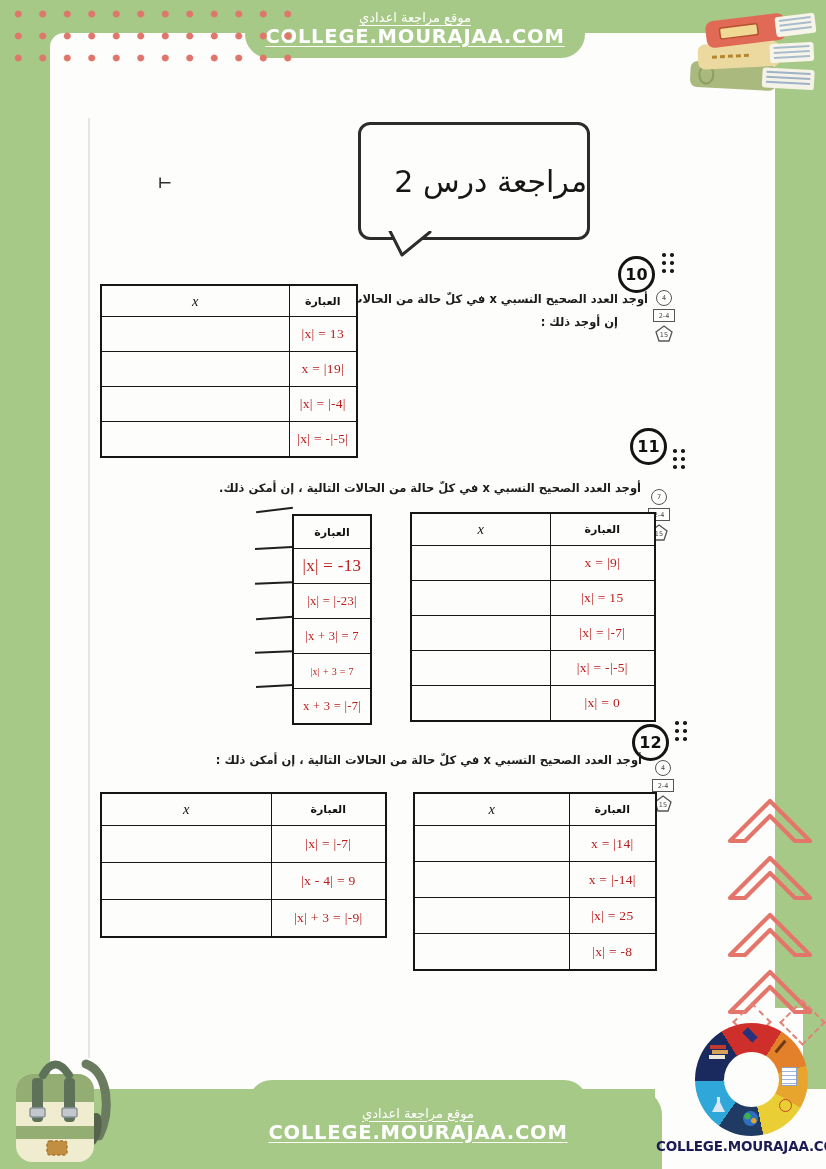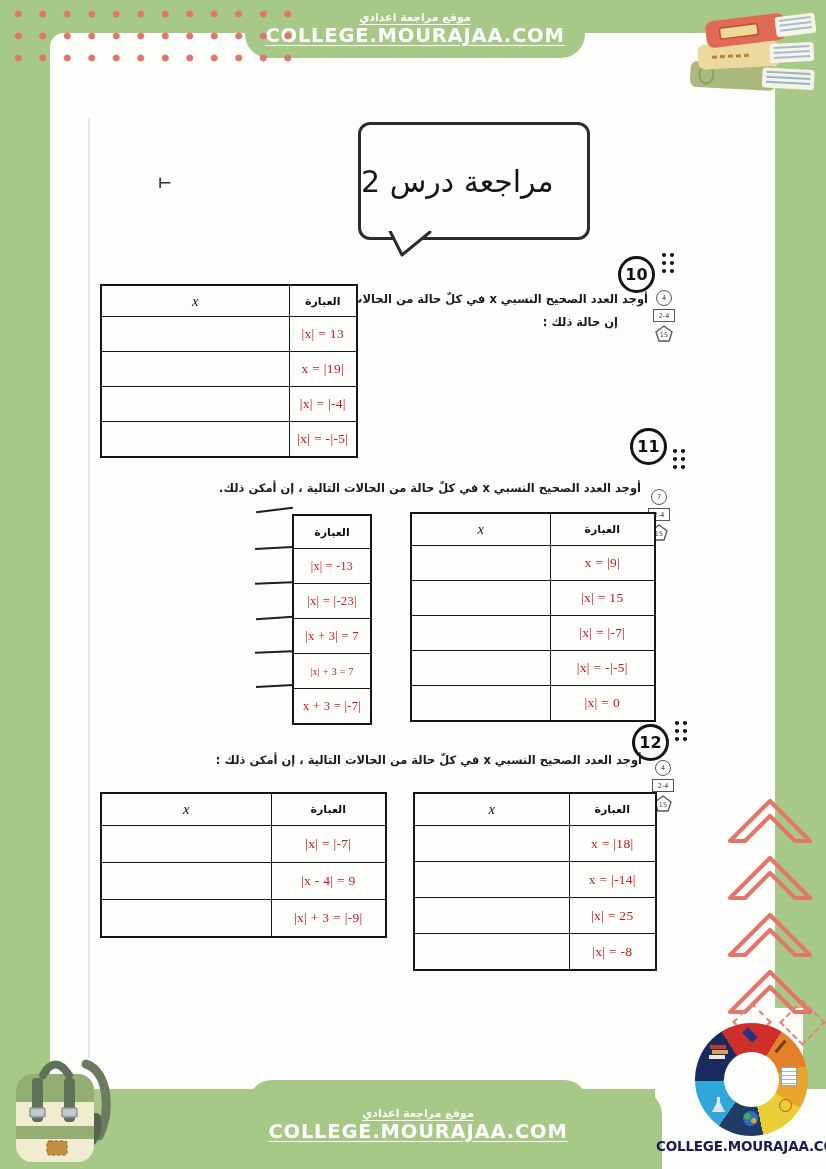--- a/index.html
+++ b/index.html
@@ -13,41 +13,41 @@
   .white-b{position:absolute;left:655px;top:1089px;width:171px;height:80px;background:#fdfdfb}
   .margin-line{position:absolute;left:88px;top:118px;width:1.5px;height:940px;background:rgba(110,110,110,.16)}
   .margin-mark{position:absolute;left:158px;top:174px;font-size:15px;font-weight:700;color:#2e2e2e}
 
   
   .banner{position:absolute;left:245px;top:0;width:340px;height:58px;background:#a6c987;
           border-radius:0 0 24px 24px;display:flex;flex-direction:column;align-items:center;justify-content:center}
   .footer-main{position:absolute;left:0;top:1089px;width:662px;height:80px;background:#a6c987;border-top-right-radius:26px}
   .footer-bump{position:absolute;left:248px;top:1080px;width:340px;height:89px;background:#a6c987;
                border-radius:24px 24px 0 0;display:flex;flex-direction:column;align-items:center;justify-content:center}
-  .banner-title{font-size:11px;font-weight:700;color:#fff;text-decoration:underline;text-underline-offset:3px;direction:rtl;cursor:pointer}
+  .banner-title{font-size:13px;font-weight:400;color:#fff;text-decoration:underline;text-underline-offset:3px;direction:rtl;cursor:pointer}
   .banner-url{font-size:19.5px;font-weight:700;color:#fff;letter-spacing:.8px;text-decoration:underline;text-underline-offset:3px;cursor:pointer}
 
   
   .dots{position:absolute;left:0;top:0;width:296px;height:62px;
         background-image:radial-gradient(circle,#df766b 3.1px,rgba(223,118,107,0) 3.8px);
         background-size:24.5px 22px;background-position:6px 3px}
   .chevrons{position:absolute;left:724px;top:789px}
   .chevrons path{stroke:#e4756a;stroke-width:4.2;fill:none;stroke-linejoin:round}
   .diamond{position:absolute;border:2px dashed #e08379;transform:rotate(45deg)}
   .caption{position:absolute;left:656px;top:1138px;width:170px;text-align:center;font-size:13.5px;font-weight:800;
            color:#1b1c55;letter-spacing:-.2px;white-space:nowrap}
   .donut{position:absolute;left:695px;top:1023px;width:113px;height:113px;border-radius:50%;
          background:conic-gradient(from 0deg,#cf2f2a 0 32deg,#e2812a 32deg 76deg,#e8a52e 76deg 120deg,
                     #e9cf35 120deg 168deg,#1f3a63 168deg 215deg,#2fa7d8 215deg 268deg,#1b2a5e 268deg 328deg,#cf2f2a 328deg 360deg)}
   .donut::after{content:"";position:absolute;left:29px;top:29px;width:55px;height:55px;background:#fdfdfb;border-radius:50%}
   .donut .ic{position:absolute;z-index:2}
 
   
   .bubble{position:absolute;left:358px;top:122px;width:226px;height:112px;border:3px solid #2c2c2c;border-radius:12px;
-          background:#fdfdfb;display:flex;align-items:center;justify-content:flex-start}
+          background:#fdfdfb;display:flex;align-items:center;justify-content:flex-end}
   .bubble-text{font-size:30px;color:#161616;direction:rtl}
   .bubble-tail{position:absolute;left:384px;top:231px}
 
   
   .qnum{position:absolute;width:31px;height:31px;border:3px solid #141414;border-radius:50%;background:#fdfdfb;
         display:flex;align-items:center;justify-content:center;font-weight:700;font-size:16px;color:#111}
   .qdots{position:absolute;display:grid;grid-template-columns:repeat(2,4px);grid-auto-rows:4px;gap:4px}
   .qdot{width:3.5px;height:3.5px;background:#1a1a1a;border-radius:50%}
   .badges{position:absolute;display:flex;flex-direction:column;align-items:center;gap:3px;width:26px}
   .badge-circle{width:14px;height:14px;border:1.3px solid #555;border-radius:50%;font-size:6.5px;
@@ -128,21 +128,21 @@
   </div>
   <div class="badges" style="right:149px;top:290px">
     <div class="badge-circle">4</div>
     <div class="badge-box">2-4</div>
     <svg width="18" height="17" viewBox="0 0 18 17">
       <polygon points="9,1 17,7 14,16 4,16 1,7" fill="rgba(255,255,255,.6)" stroke="#555" stroke-width="1.3"></polygon>
       <text x="9" y="12" text-anchor="middle" font-size="6.5" fill="#444">15</text>
     </svg>
   </div>
   <div class="instr" style="right:178px;top:292px">أوجد العدد الصحيح النسبي x في كلّ حالة من الحالات التالية .</div>
-  <div class="instr" style="right:208px;top:315px">إن حالة ذلك :</div>
+  <div class="instr" style="right:208px;top:315px">إن أوجد ذلك :</div>
 
   <table class="wtable t10" style="left:100px;top:284px;width:256px">
     <colgroup>
         <col style="width:188px">
         <col style="width:68px">
       </colgroup>
     <tbody>
         <tr class="head">
       <td class="cell-hx">x</td>
       <td class="cell-he">العبارة</td>
@@ -184,21 +184,21 @@
       <text x="9" y="12" text-anchor="middle" font-size="6.5" fill="#444">15</text>
     </svg>
   </div>
 
   <table class="wtable t11l" style="left:292px;top:514px;width:80px">
     <tbody>
         <tr class="head">
           <td class="cell-he">العبارة</td>
         </tr>
     <tr>
-          <td class="cell-expr" style="font-size:12px">|x| = -13</td>
+          <td class="cell-expr" style="font-size:17px">|x| = -13</td>
         </tr>
     <tr>
           <td class="cell-expr" style="font-size:12.5px">|x| = |-23|</td>
         </tr>
     <tr>
           <td class="cell-expr" style="font-size:12.5px">|x + 3| = 7</td>
         </tr>
     <tr>
           <td class="cell-expr" style="font-size:10px">|x| + 3 = 7</td>
         </tr>
@@ -296,21 +296,21 @@
         <col style="width:155px">
         <col style="width:87px">
       </colgroup>
     <tbody>
         <tr class="head">
       <td class="cell-hx">x</td>
       <td class="cell-he">العبارة</td>
     </tr>
     <tr>
           <td></td>
-      <td class="cell-expr">x = |18|</td>
+      <td class="cell-expr">x = |14|</td>
         </tr>
     <tr>
           <td></td>
       <td class="cell-expr">x = |-14|</td>
         </tr>
     <tr>
           <td></td>
       <td class="cell-expr">|x| = 25</td>
         </tr>
     <tr>

